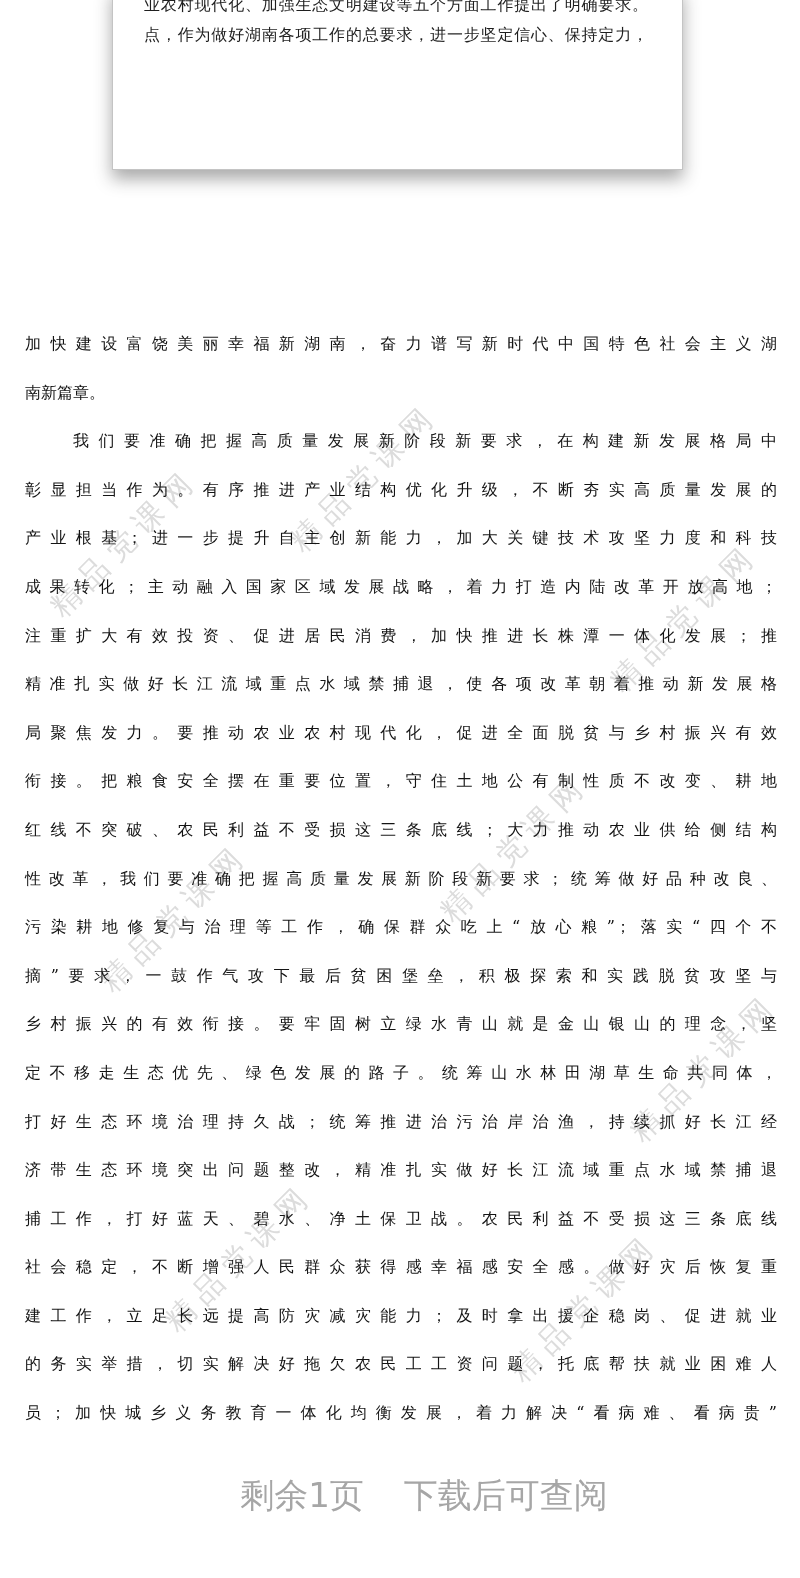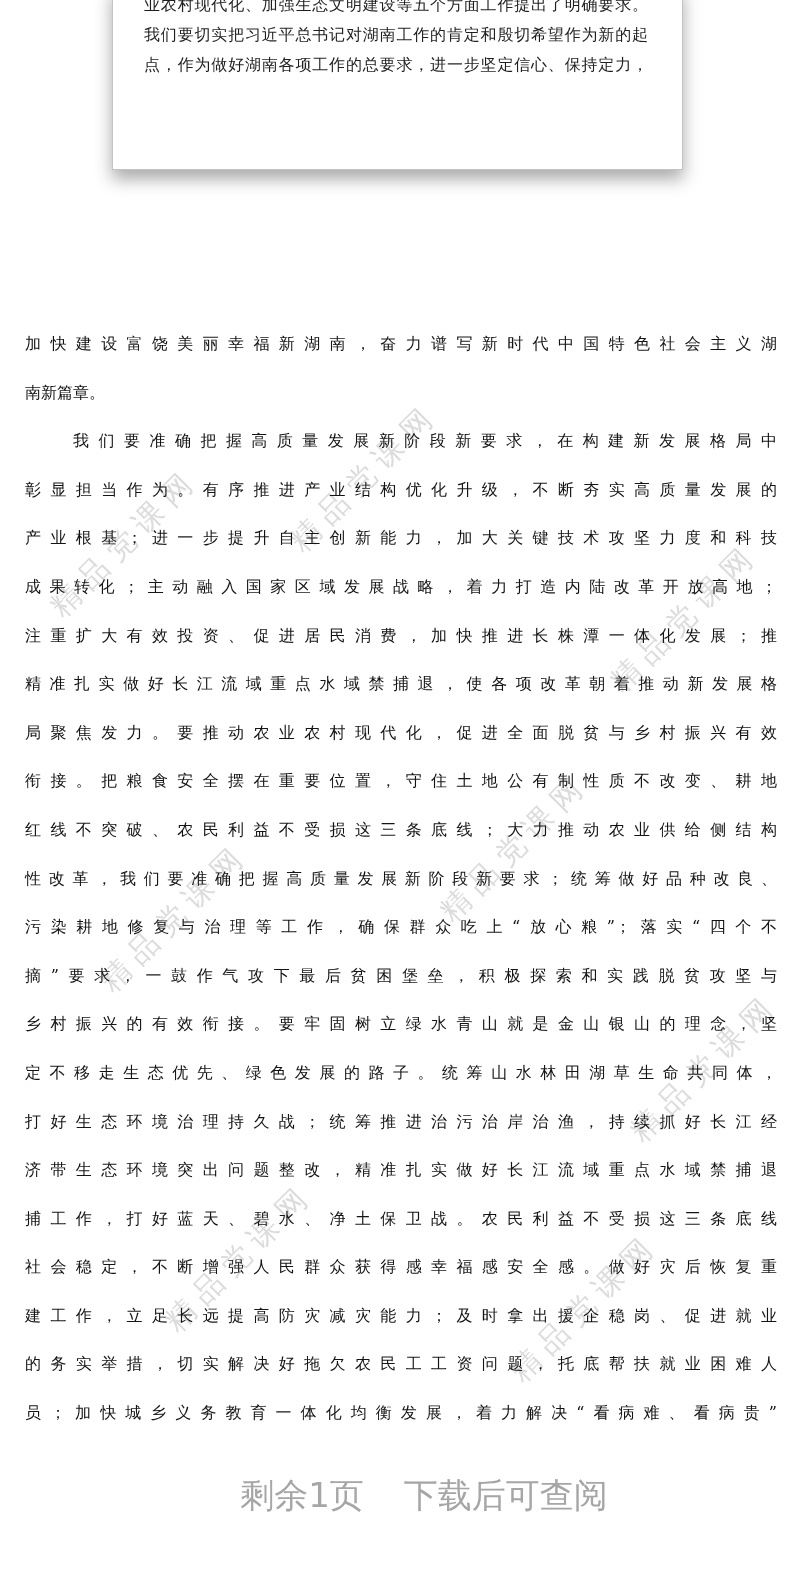--- a/index.html
+++ b/index.html
@@ -110,21 +110,20 @@
     <span>精品党课网</span>
     <span>精品党课网</span>
     <span>精品党课网</span>
     <span>精品党课网</span>
     <span>精品党课网</span>
     <span>精品党课网</span>
   </div>
 
   <div class="preview-card">
     <div class="card-line">业农村现代化、加强生态文明建设等五个方面工作提出了明确要求。</div>
-    <div class="card-line">我们要切实把习近平总书记对湖南工作的肯定和殷切希望作为新的起</div>
     <div class="card-line">点，作为做好湖南各项工作的总要求，进一步坚定信心、保持定力，</div>
   </div>
 
   <div class="body-text">
     <div class="body-line">加快建设富饶美丽幸福新湖南，奋力谱写新时代中国特色社会主义湖</div>
     <div class="body-line para-end">南新篇章。</div>
     <div class="body-line indent">我们要准确把握高质量发展新阶段新要求，在构建新发展格局中</div>
     <div class="body-line">彰显担当作为。有序推进产业结构优化升级，不断夯实高质量发展的</div>
     <div class="body-line">产业根基；进一步提升自主创新能力，加大关键技术攻坚力度和科技</div>
     <div class="body-line">成果转化；主动融入国家区域发展战略，着力打造内陆改革开放高地；</div>

